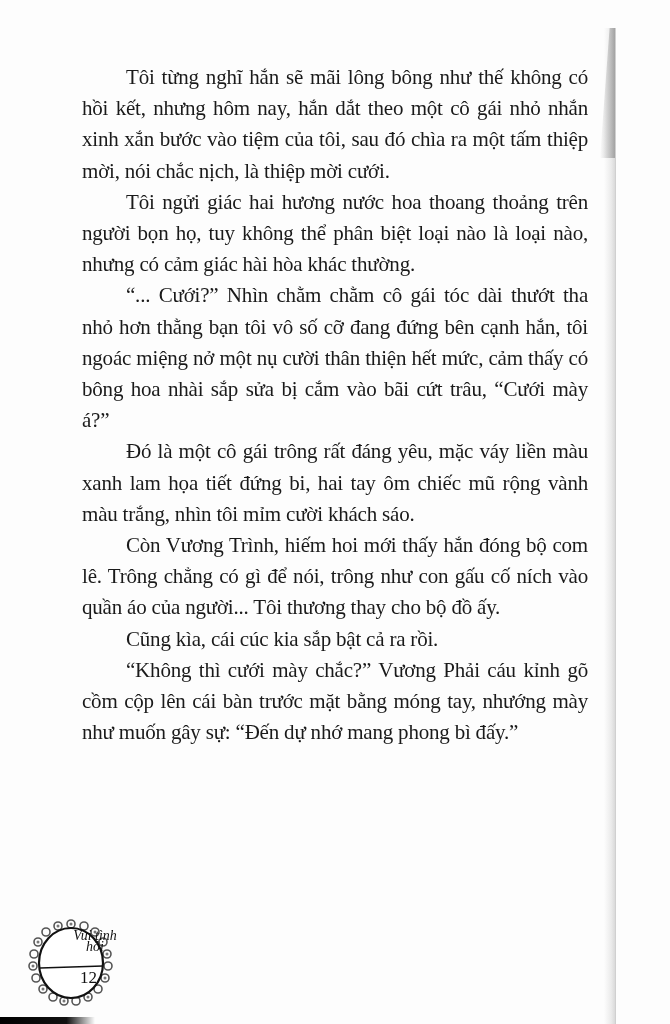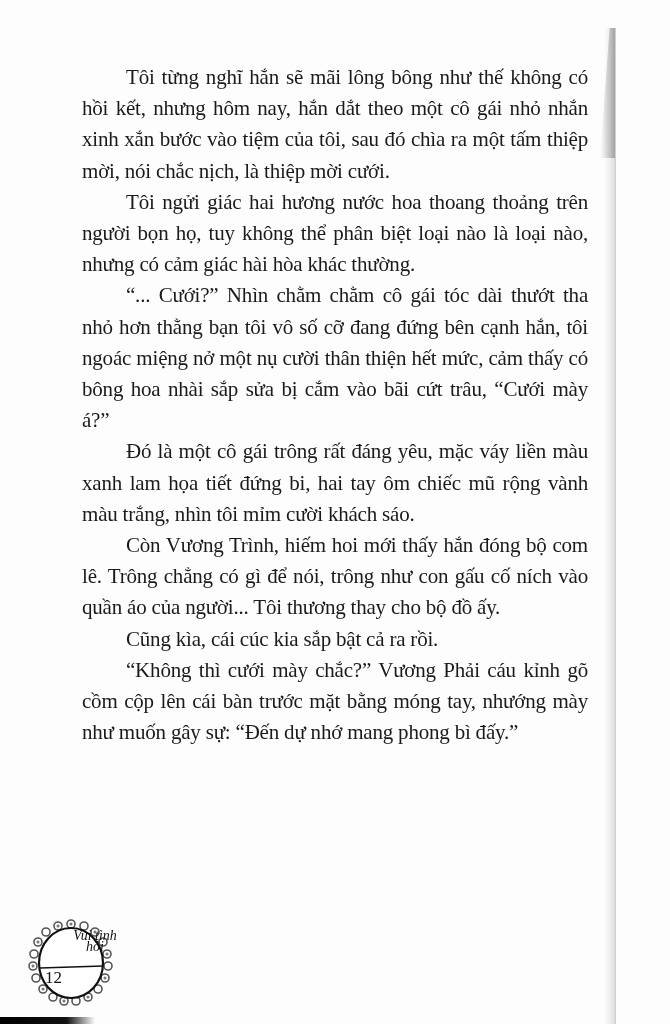--- a/index.html
+++ b/index.html
@@ -79,21 +79,21 @@
     font-size: 14px;
     line-height: 11px;
     color: #111;
     margin-left: 24px;
   }
   .emblem-page {
     position: absolute;
     left: 17px;
     top: 52px;
     width: 52px;
-    text-align: left;
+    text-align: right;
     font-family: "Liberation Serif", serif;
     font-size: 17px;
     color: #111;
   }
   .bottom-bar {
     position: absolute;
     left: 0;
     top: 1017px;
     width: 95px;
     height: 7px;

